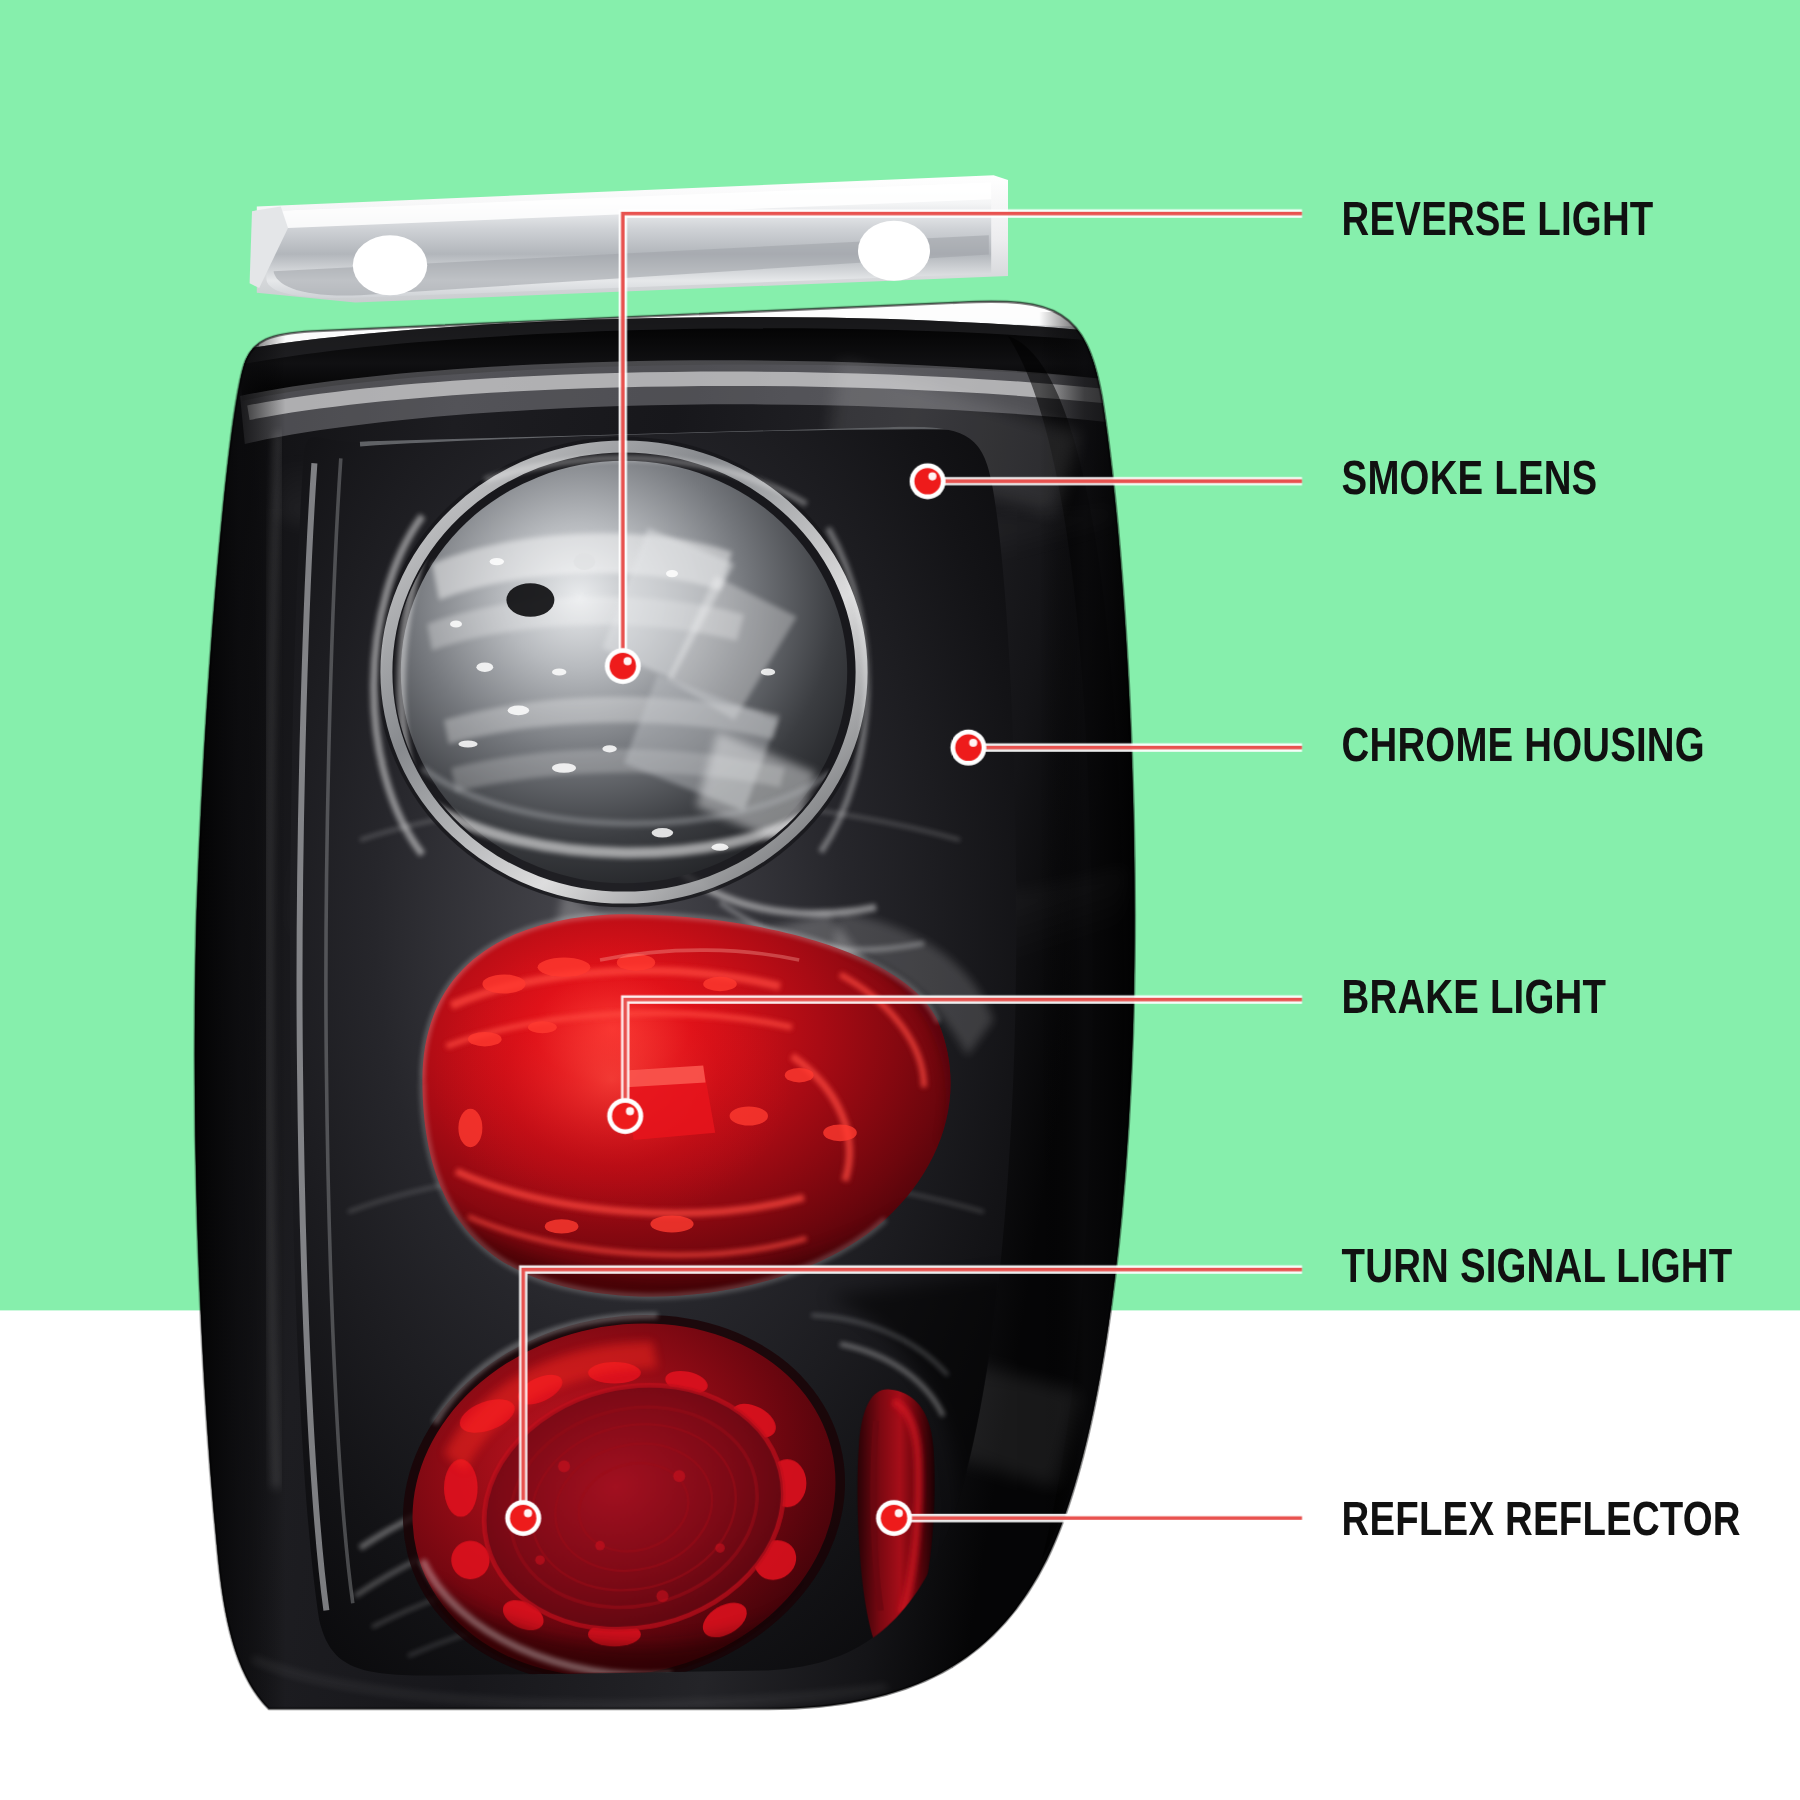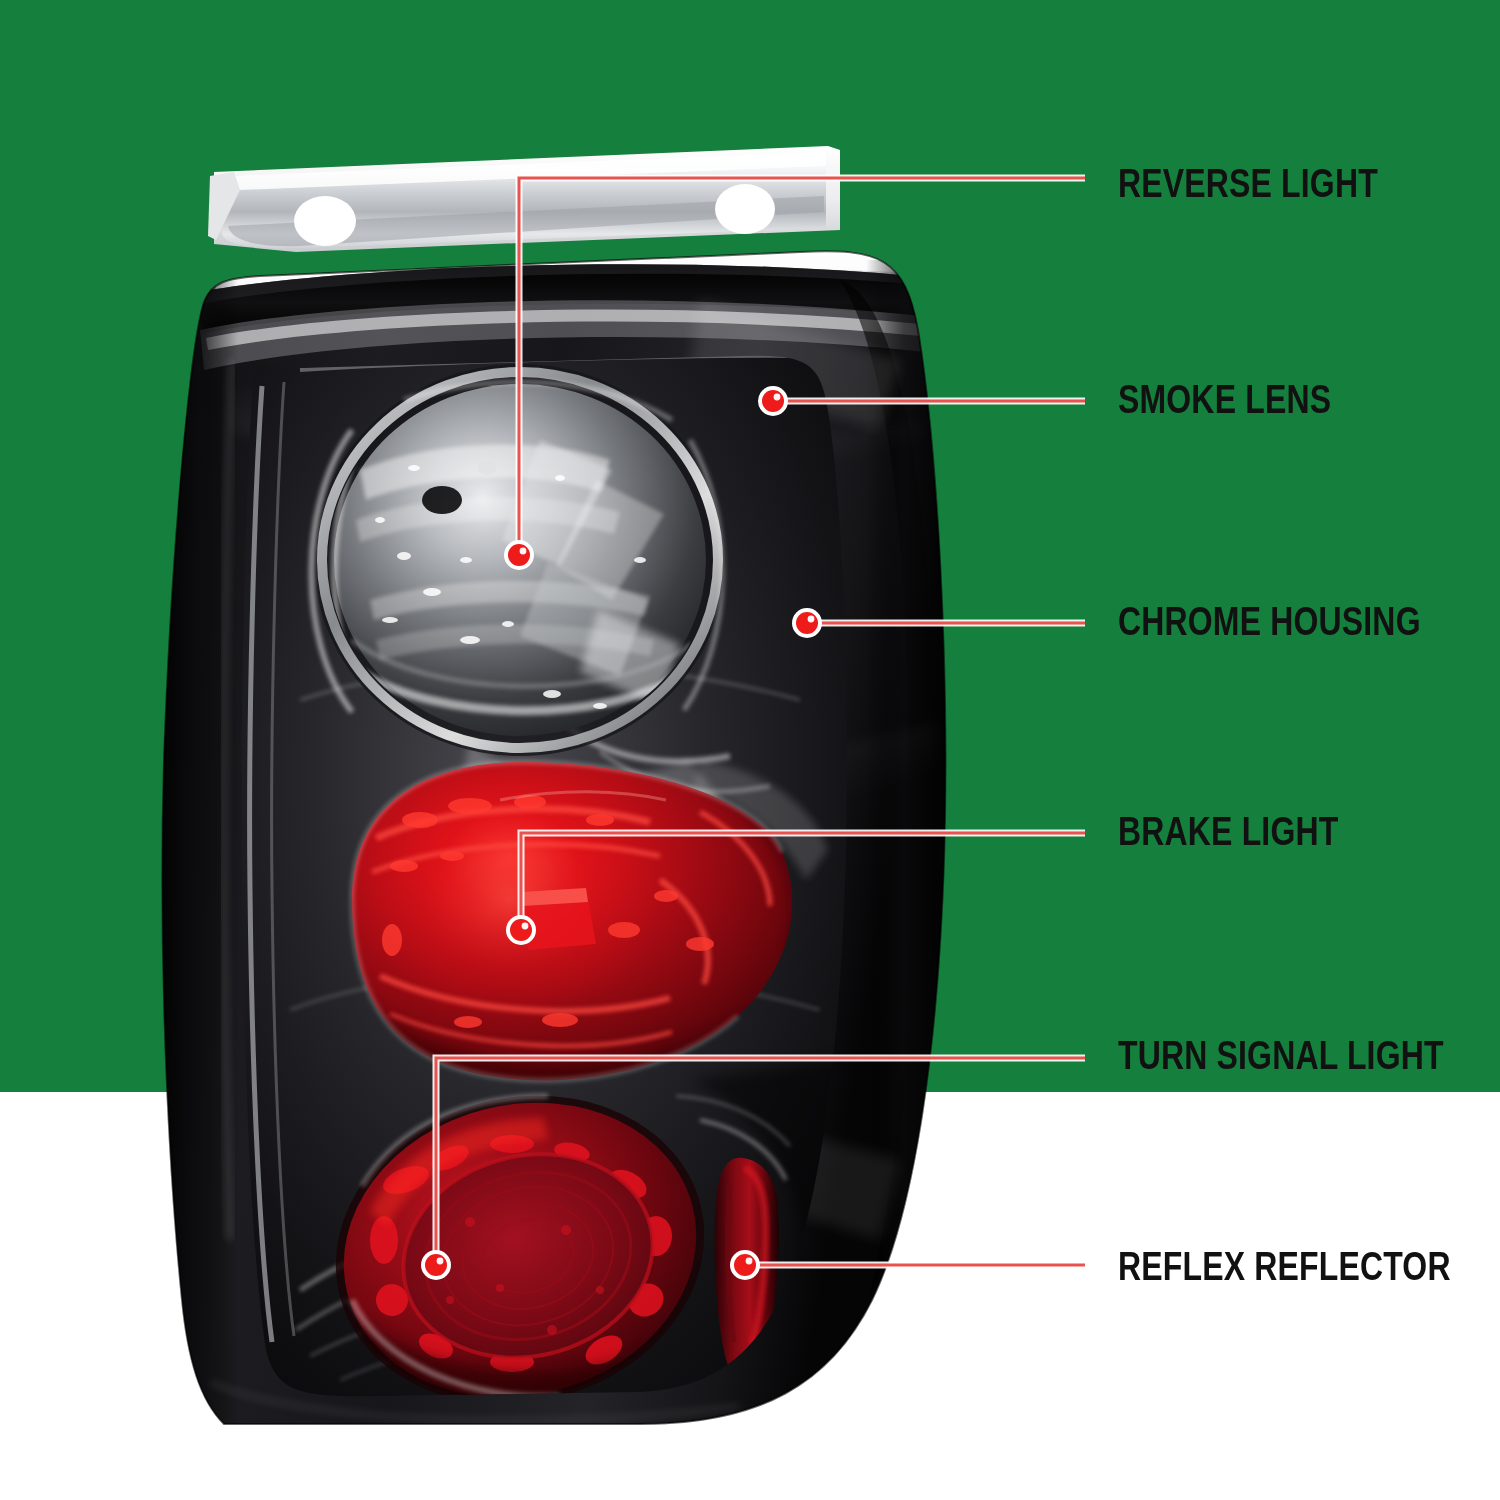--- a/index.html
+++ b/index.html
@@ -1,18 +1,18 @@
 <!DOCTYPE html>
 <html><head>
 <meta charset="utf-8">
 <style>
   html,body{margin:0;padding:0;background:#ffffff;}
   body{width:1500px;height:1500px;overflow:hidden;
        font-family:"Liberation Sans",sans-serif;}
-  #stage{position:relative;width:1500px;height:1092px;background:#15803d;}
+  #stage{position:relative;width:1500px;height:1092px;background:#86efac;}
   #art{position:absolute;left:0;top:0;width:1500px;height:1500px;}
   .label{position:absolute;color:#111111;font-family:"Liberation Sans",sans-serif;
          font-weight:700;font-size:40px;letter-spacing:0.2px;white-space:nowrap;
          transform:scaleX(0.80);transform-origin:left center;line-height:1;}
 </style>
 </head>
 <body>
 
 <div id="stage">
 

